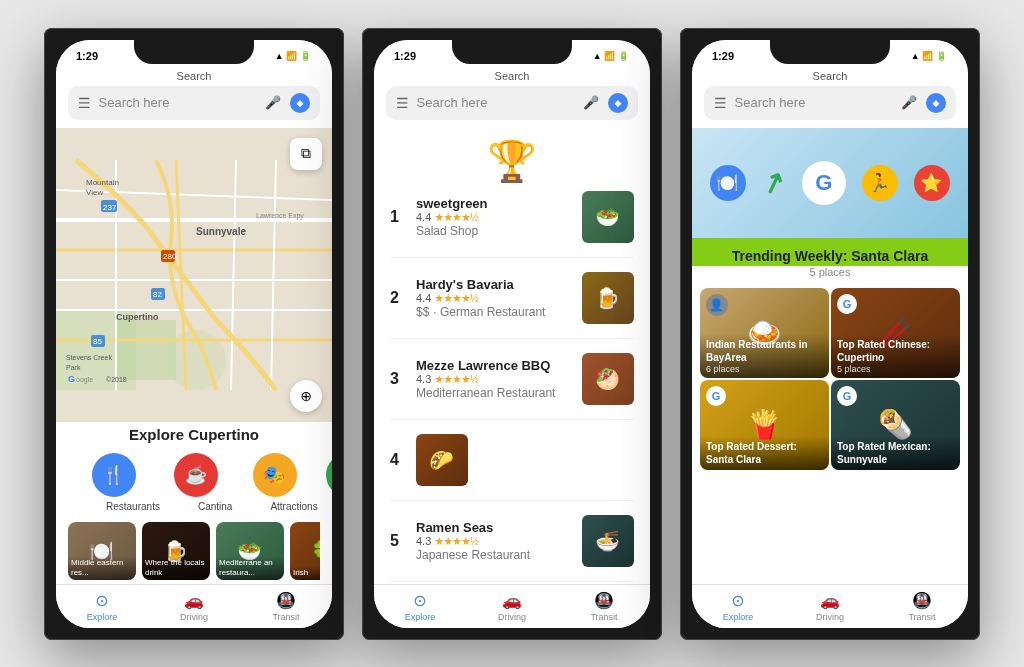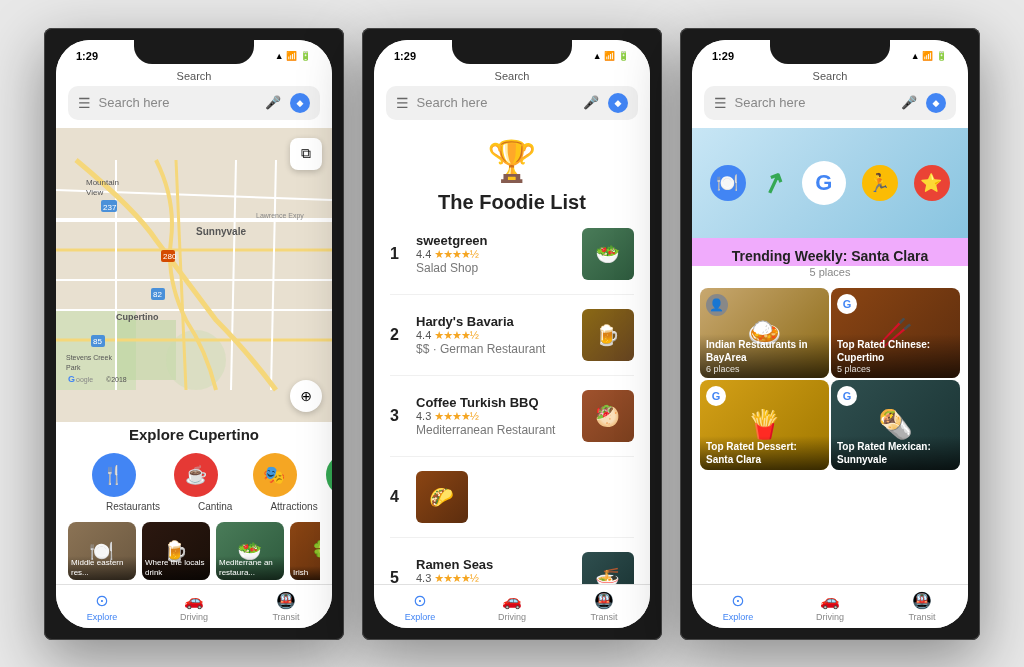--- a/index.html
+++ b/index.html
@@ -294,21 +294,21 @@
       align-items: center;
       justify-content: center;
       font-size: 16px;
     }
     .trending-section-title {
       text-align: center;
       font-size: 14px;
       font-weight: 600;
       color: #222;
       padding: 10px 0 2px;
-      background: #f0abfc;
+      background: #84cc16;
     }
     .trending-subtitle {
       text-align: center;
       font-size: 11px;
       color: #888;
       padding-bottom: 10px;
       background: #fff;
     }
     .grid-cards {
       display: grid;
@@ -571,21 +571,20 @@
       <div class="search-label">Search</div>
       <div class="search-bar">
         <span class="hamburger">☰</span>
         <span class="search-text">Search here</span>
         <span class="mic-icon">🎤</span>
         <div class="nav-icon"></div>
       </div>
 
       <div class="foodie-content">
         <div class="trophy-icon">🏆</div>
-        <div class="foodie-title">The Foodie List</div>
 
         <div class="foodie-item">
           <span class="foodie-num">1</span>
           <div class="foodie-info">
             <div class="foodie-name">sweetgreen</div>
             <div class="foodie-rating">
               <span>4.4</span>
               <span class="stars">★★★★½</span>
             </div>
             <div class="foodie-type">Salad Shop</div>
@@ -606,21 +605,21 @@
             <div class="foodie-type">$$ · German Restaurant</div>
           </div>
           <div class="foodie-thumb thumb2">
             <div class="thumb-placeholder">🍺</div>
           </div>
         </div>
 
         <div class="foodie-item">
           <span class="foodie-num">3</span>
           <div class="foodie-info">
-            <div class="foodie-name">Coffee Turkish BBQ</div>
+            <div class="foodie-name">Mezze Lawrence BBQ</div>
             <div class="foodie-rating">
               <span>4.3</span>
               <span class="stars">★★★★½</span>
             </div>
             <div class="foodie-type">Mediterranean Restaurant</div>
           </div>
           <div class="foodie-thumb thumb3">
             <div class="thumb-placeholder">🥙</div>
           </div>
         </div>

